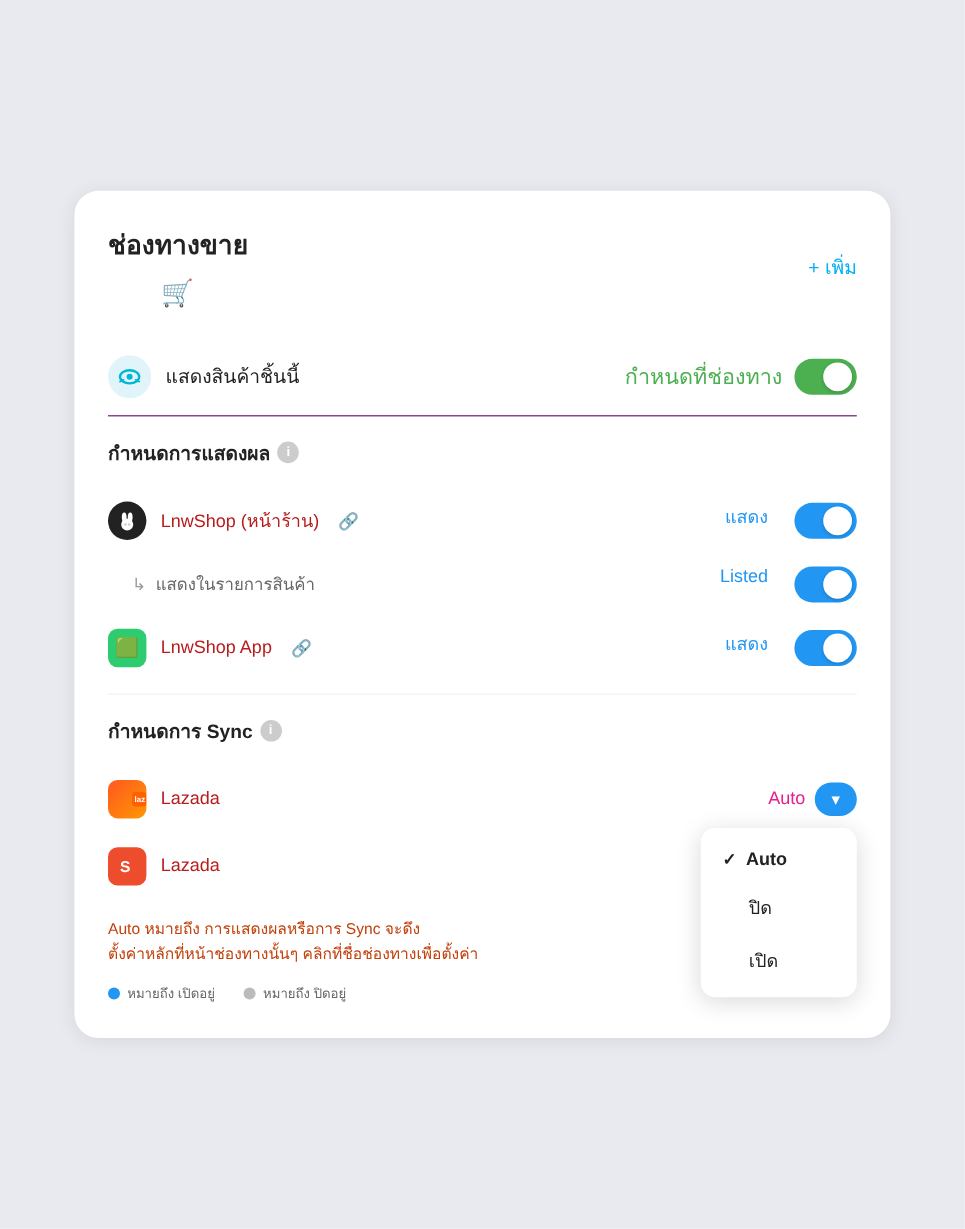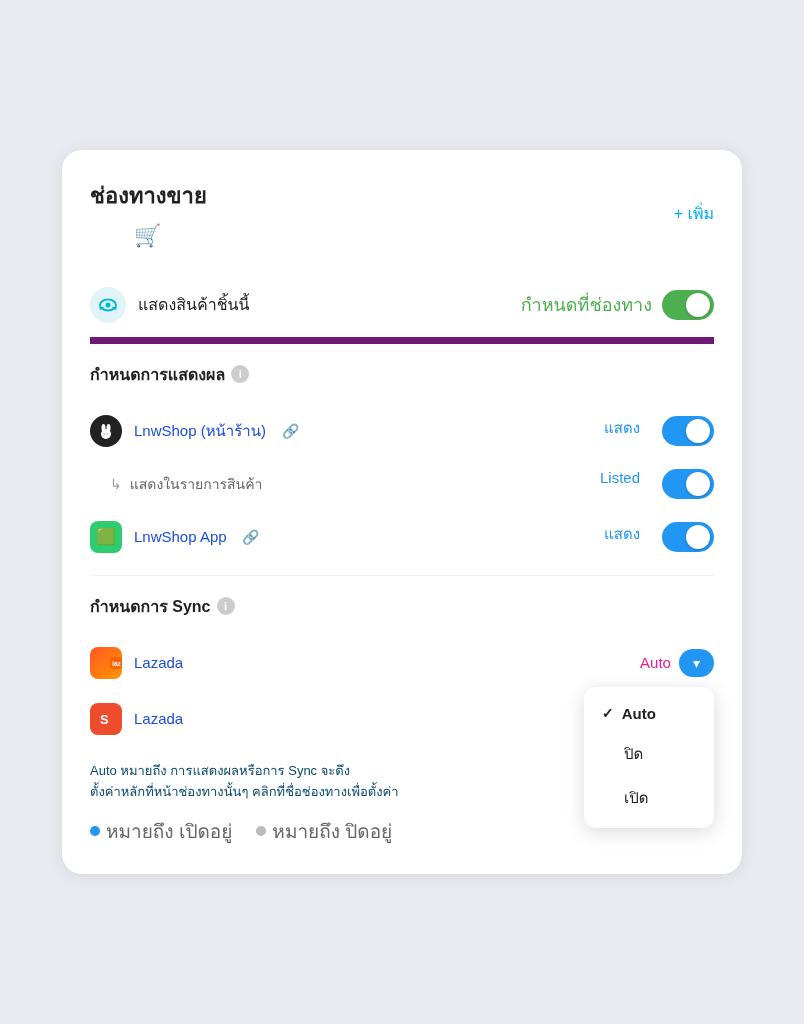--- a/index.html
+++ b/index.html
@@ -49,21 +49,21 @@
       background: none;
       border: none;
     }
 
     
     .show-product-row {
       display: flex;
       align-items: center;
       justify-content: space-between;
       padding: 14px 0;
-      border-bottom: 7px solid #701a75;
+      border-bottom: 1px solid #701a75;
       margin-bottom: 18px;
     }
     .show-product-left {
       display: flex;
       align-items: center;
       gap: 12px;
     }
     .eye-icon {
       width: 36px;
       height: 36px;
@@ -144,21 +144,21 @@
       justify-content: space-between;
       padding: 12px 0;
     }
     .display-row-left {
       display: flex;
       align-items: center;
       gap: 12px;
     }
     .channel-name {
       font-size: 15px;
-      color: #1d4ed8;
+      color: #b91c1c;
     }
     .link-icon {
       color: #aaa;
       font-size: 14px;
       margin-left: 4px;
     }
     .display-row-right {
       display: flex;
       align-items: flex-start;
       gap: 22px;
@@ -244,36 +244,36 @@
       color: #222;
       cursor: pointer;
       gap: 8px;
     }
     .dropdown-item.selected { font-weight: 600; }
     .check-icon { color: #222; font-size: 14px; }
 
     
     .note-text {
       font-size: 13px;
-      color: #0c4a6e;
+      color: #c2410c;
       line-height: 1.6;
       margin: 14px 0 14px 0;
     }
 
     
     .legend {
       display: flex;
       gap: 24px;
       margin-top: 4px;
     }
     .legend-item {
       display: flex;
       align-items: center;
       gap: 6px;
-      font-size: 19px;
+      font-size: 11px;
       color: #666;
     }
     .legend-dot {
       width: 10px;
       height: 10px;
       border-radius: 50%;
     }
     .dot-blue { background: #2196f3; }
     .dot-gray { background: #bbb; }
 

